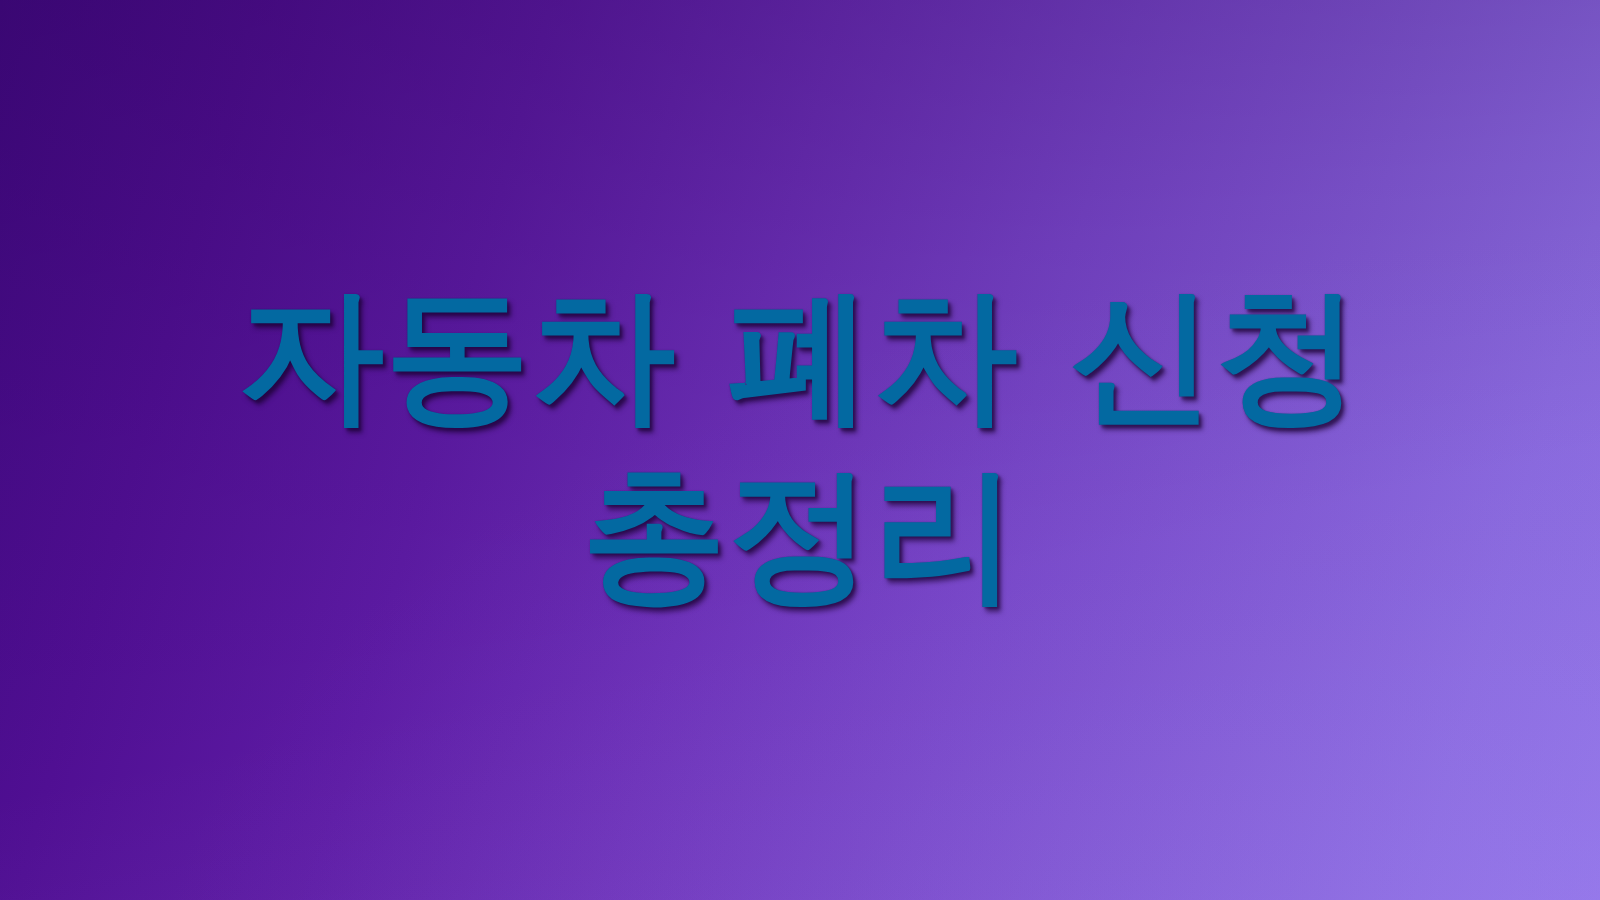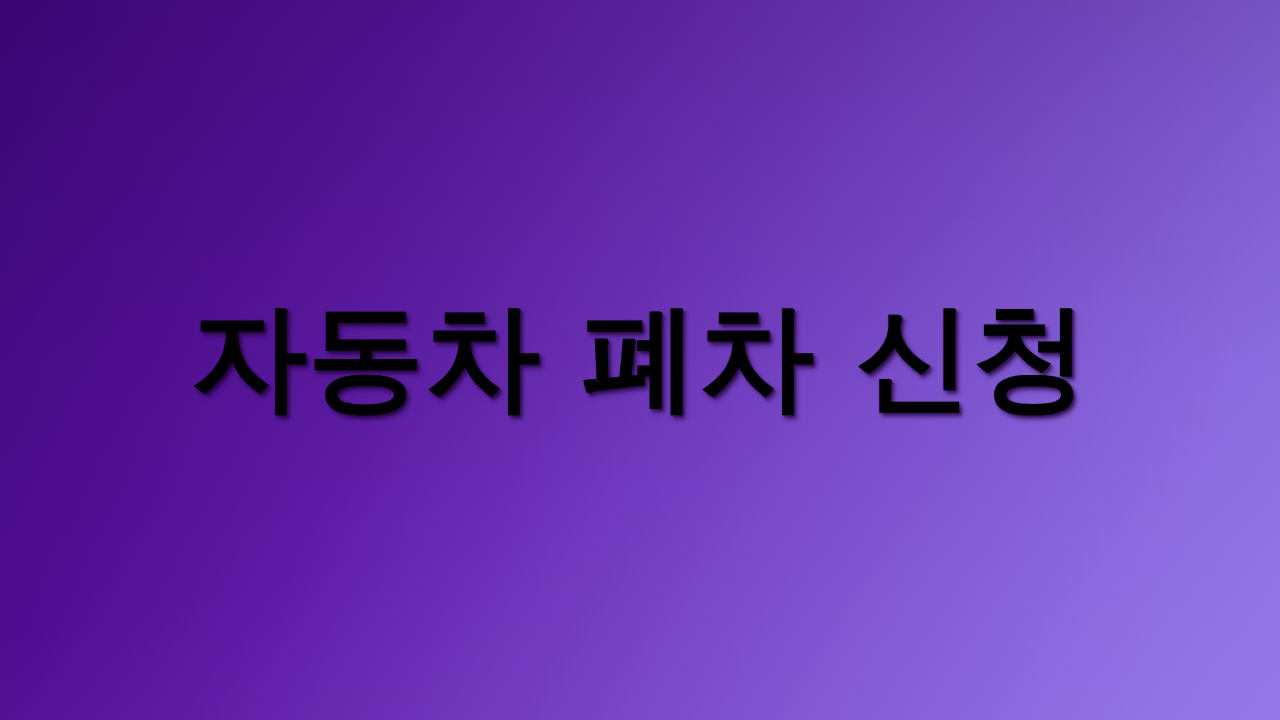--- a/index.html
+++ b/index.html
@@ -66,21 +66,21 @@
     position: relative;
     z-index: 3;
     width: 100%;
     text-align: center;
     padding-bottom: 8px;
     box-sizing: border-box;
   }
 
   .title-line {
     display: block;
-    color: #000000;
+    color: #0369a1;
     font-weight: 700;
     font-size: 116px;
     line-height: 143px;
     letter-spacing: 0.5px;
     white-space: nowrap;
     text-shadow:
        3px 4px 4px rgba(26, 2, 48, 0.58),
        2px 2px 2px rgba(26, 2, 48, 0.40),
        0 0 1px rgba(26, 2, 48, 0.30);
     text-align: center;
@@ -99,15 +99,16 @@
 
   <div class="bg-gradient-overlay"></div>
 
   <div class="bg-gradient-corner"></div>
 
   <div class="title-block">
 
     <span class="title-line line-1">자동차 폐차 신청</span>
 
 
+    <span class="title-line line-3">총정리</span>
 
   </div>
 </div>
 
 </body></html>

